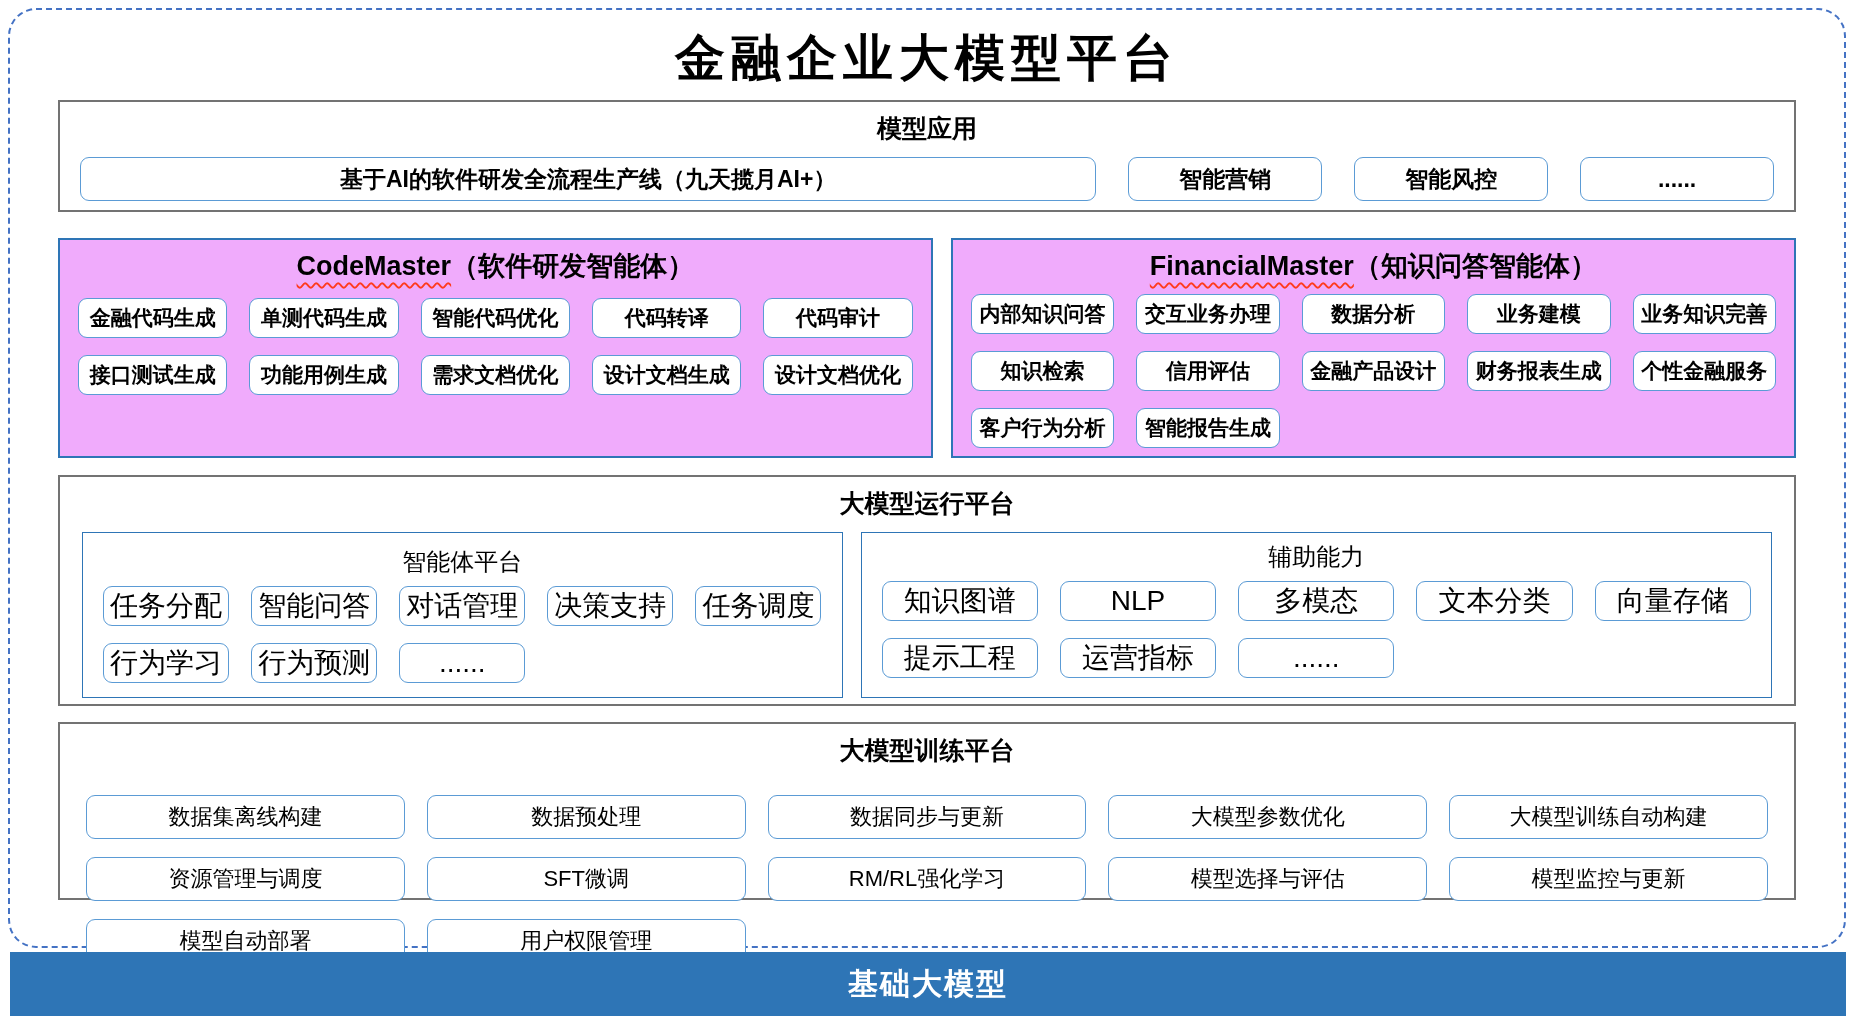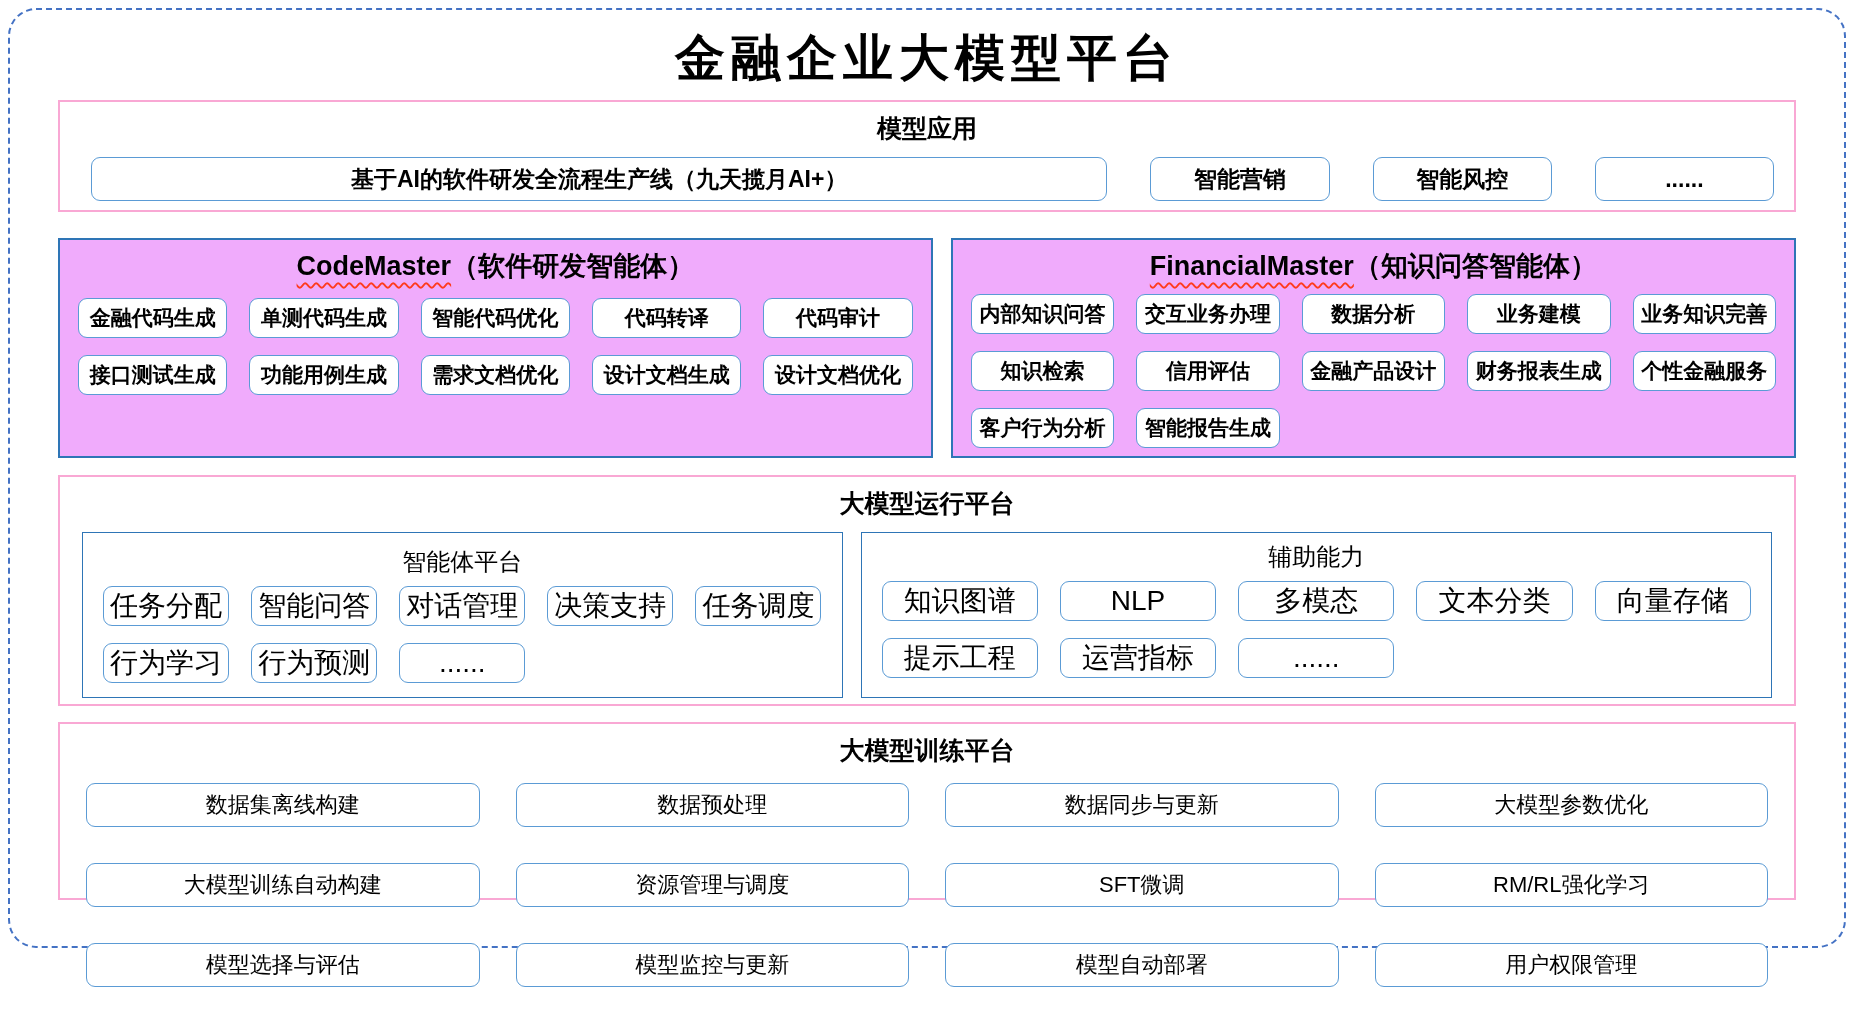--- a/index.html
+++ b/index.html
@@ -11,36 +11,36 @@
     position:absolute;left:8px;top:8px;width:1834px;height:936px;
     border:2px dashed #4472C4;border-radius:28px;
     display:flex;flex-direction:column;align-items:stretch;
   }
   .title{
     margin-top:16px;height:64px;line-height:64px;text-align:center;
     font-family:"DejaVu Serif","Liberation Serif",serif;
     font-size:50px;font-weight:bold;letter-spacing:6px;
   }
   .section{
-    margin:0 48px;border:2px solid #f9a8d4;background:#fff;box-sizing:border-box;
+    margin:0 48px;border:2px solid #737373;background:#fff;box-sizing:border-box;
   }
   .sec-header{
     text-align:center;font-weight:bold;font-size:25px;padding-top:10px;
   }
   
   .app-section{margin-top:10px;height:112px;}
   .app-row{
     display:flex;gap:32px;margin:12px 20px 0 20px;height:44px;
   }
   .pill{
     border:1.5px solid #5B9BD5;border-radius:9px;box-sizing:border-box;
     display:flex;align-items:center;justify-content:center;
     font-size:21px;background:#fff;white-space:nowrap;
   }
-  .pill.bold{font-weight:bold;font-size:23px;margin-left:11px;}
+  .pill.bold{font-weight:bold;font-size:23px;}
   .app-main{flex:0 0 60%;}
   .flex-rest{display:contents;}
   .app-row .pill:not(.app-main){flex:1;}
   
   .agents-row{
     display:flex;gap:18px;margin:26px 48px 0 48px;height:220px;
   }
   .agent-box{
     border:2px solid #2E75B6;box-sizing:border-box;background:#f0abfc;
     display:flex;flex-direction:column;
@@ -71,22 +71,22 @@
     display:flex;flex-direction:column;
   }
   .subbox-left{flex:0 0 45%;justify-content:flex-end;}
   .subbox-right{flex:1;}
   .sub-header{text-align:center;font-size:24px;font-weight:normal;padding-top:8px;height:34px;}
   .subbox .grid4{margin:6px 20px 14px 20px;}
   .subbox .pill{font-weight:normal;font-size:28px;}
   
   .training-section{margin-top:16px;height:178px;}
   .grid6{
-    display:grid;grid-template-columns:repeat(4,1fr);
-    column-gap:22px;row-gap:18px;margin:16px 26px 0 26px;gap:36px;
+    display:grid;grid-template-columns:repeat(5,1fr);
+    column-gap:22px;row-gap:18px;margin:28px 26px 0 26px;
   }
   .grid6 .pill{height:44px;font-size:22px;font-weight:normal;}
   
   .base-bar{
     position:absolute;left:10px;top:952px;width:1836px;height:64px;
     background:#2E75B6;color:#ffffff;
     display:flex;align-items:center;justify-content:center;
     font-size:30px;font-weight:bold;letter-spacing:2px;
   }
 </style>
@@ -186,13 +186,16 @@
           <div class="pill">RM/RL强化学习</div>
           <div class="pill">模型选择与评估</div>
           <div class="pill">模型监控与更新</div>
           <div class="pill">模型自动部署</div>
           <div class="pill">用户权限管理</div>
         </div>
     </div>
 
   </div>
 
+  <div class="base-bar">
+    <span>基础大模型</span>
+  </div>
 </div>
 
 </body></html>

